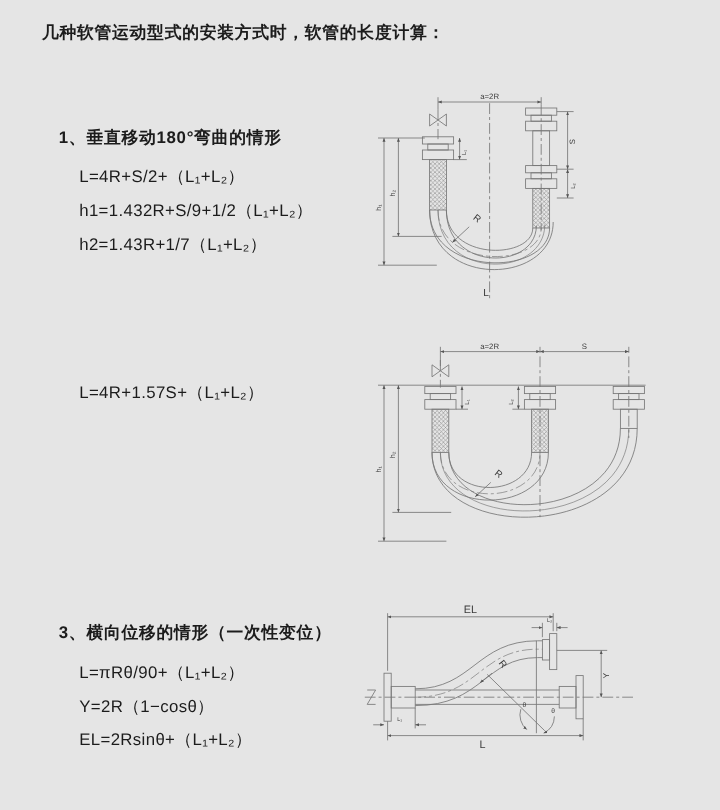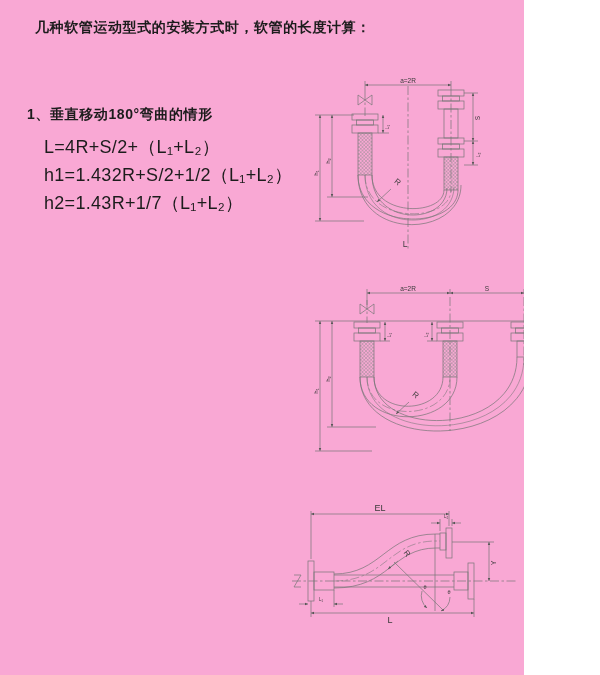--- a/index.html
+++ b/index.html
@@ -1,54 +1,63 @@
 <!DOCTYPE html>
 <html><head>
 <meta charset="utf-8">
 <style>
   html,body{margin:0;padding:0;background:#ffffff;}
   .page{
-    position:relative;width:524px;height:675px;background:#f9a8d4;overflow:hidden;
+    position:relative;width:600px;height:675px;background:#e5e5e5;overflow:hidden;
     font-family:"Liberation Sans","DejaVu Sans",sans-serif;color:#1c1c1c;
   }
   .title{position:absolute;left:35px;top:19px;font-size:14px;font-weight:700;letter-spacing:.6px;white-space:nowrap;}
-  .sec{position:absolute;left:27px;}
+  .sec{position:absolute;left:49px;}
   #sec1{top:106px}#sec2{top:304px}#sec3{top:519px}
   .heading{font-size:14px;font-weight:700;letter-spacing:.6px;white-space:nowrap;}
   .formulas{margin:9px 0 0 17px;}
-  .formula{height:28px;line-height:28px;font-size:18px;font-weight:400;letter-spacing:.3px;white-space:nowrap;}
+  .formula{height:28px;line-height:28px;font-size:14px;font-weight:400;letter-spacing:.3px;white-space:nowrap;}
   .diagram{position:absolute;}
-  #d1{left:310px;top:70px}#d2{left:310px;top:281px}#d3{left:288px;top:501px}
+  #d1{left:310px;top:70px}#d2{left:310px;top:281px}#d3{left:300px;top:501px}
   svg{display:block}
   svg text{font-family:"Liberation Sans","DejaVu Sans",sans-serif;fill:#3a3a3a;}
   .ln{stroke:#767676;stroke-width:.7;fill:none;}
   .cl{stroke-dasharray:9 2.5 2.5 2.5;}
   .thin{stroke-width:.55;}
 </style>
 </head>
 <body>
 
 <div class="page">
 
   <div class="title">几种软管运动型式的安装方式时，软管的长度计算：</div>
 
   <section class="sec" id="sec1">
     <div class="heading">1、垂直移动180°弯曲的情形</div>
     <div class="formulas">
       <div class="formula">L=4R+S/2+（L₁+L₂）</div>
-      <div class="formula">h1=1.432R+S/2+1/2（L₁+L₂）</div>
+      <div class="formula">h1=1.432R+S/9+1/2（L₁+L₂）</div>
       <div class="formula">h2=1.43R+1/7（L₁+L₂）</div>
     </div>
   </section>
 
   <section class="sec" id="sec2">
     <div class="formulas">
+      <div class="formula">L=4R+1.57S+（L₁+L₂）</div>
     </div>
   </section>
 
+  <section class="sec" id="sec3">
+    <div class="heading">3、横向位移的情形（一次性变位）</div>
+    <div class="formulas">
+      <div class="formula">L=πRθ/90+（L₁+L₂）</div>
+      <div class="formula">Y=2R（1−cosθ）</div>
+      <div class="formula">EL=2Rsinθ+（L₁+L₂）</div>
+    </div>
+  </section>
 
   <div class="diagram" id="d1">
     <svg width="270" height="188" viewBox="0 0 270 188">
       <defs>
         <pattern id="ht1" width="3.5" height="3.5" patternUnits="userSpaceOnUse">
           <path d="M0,0 L3.5,3.5 M3.5,0 L0,3.5" stroke="#8a8a8a" stroke-width="0.45" fill="none"></path>
         </pattern>
         <marker id="ar1" viewBox="0 0 10 10" refX="10" refY="5" markerWidth="4.5" markerHeight="4.5" orient="auto-start-reverse">
           <path d="M0,1 L10,5 L0,9 Z" fill="#555"></path>
         </marker>

